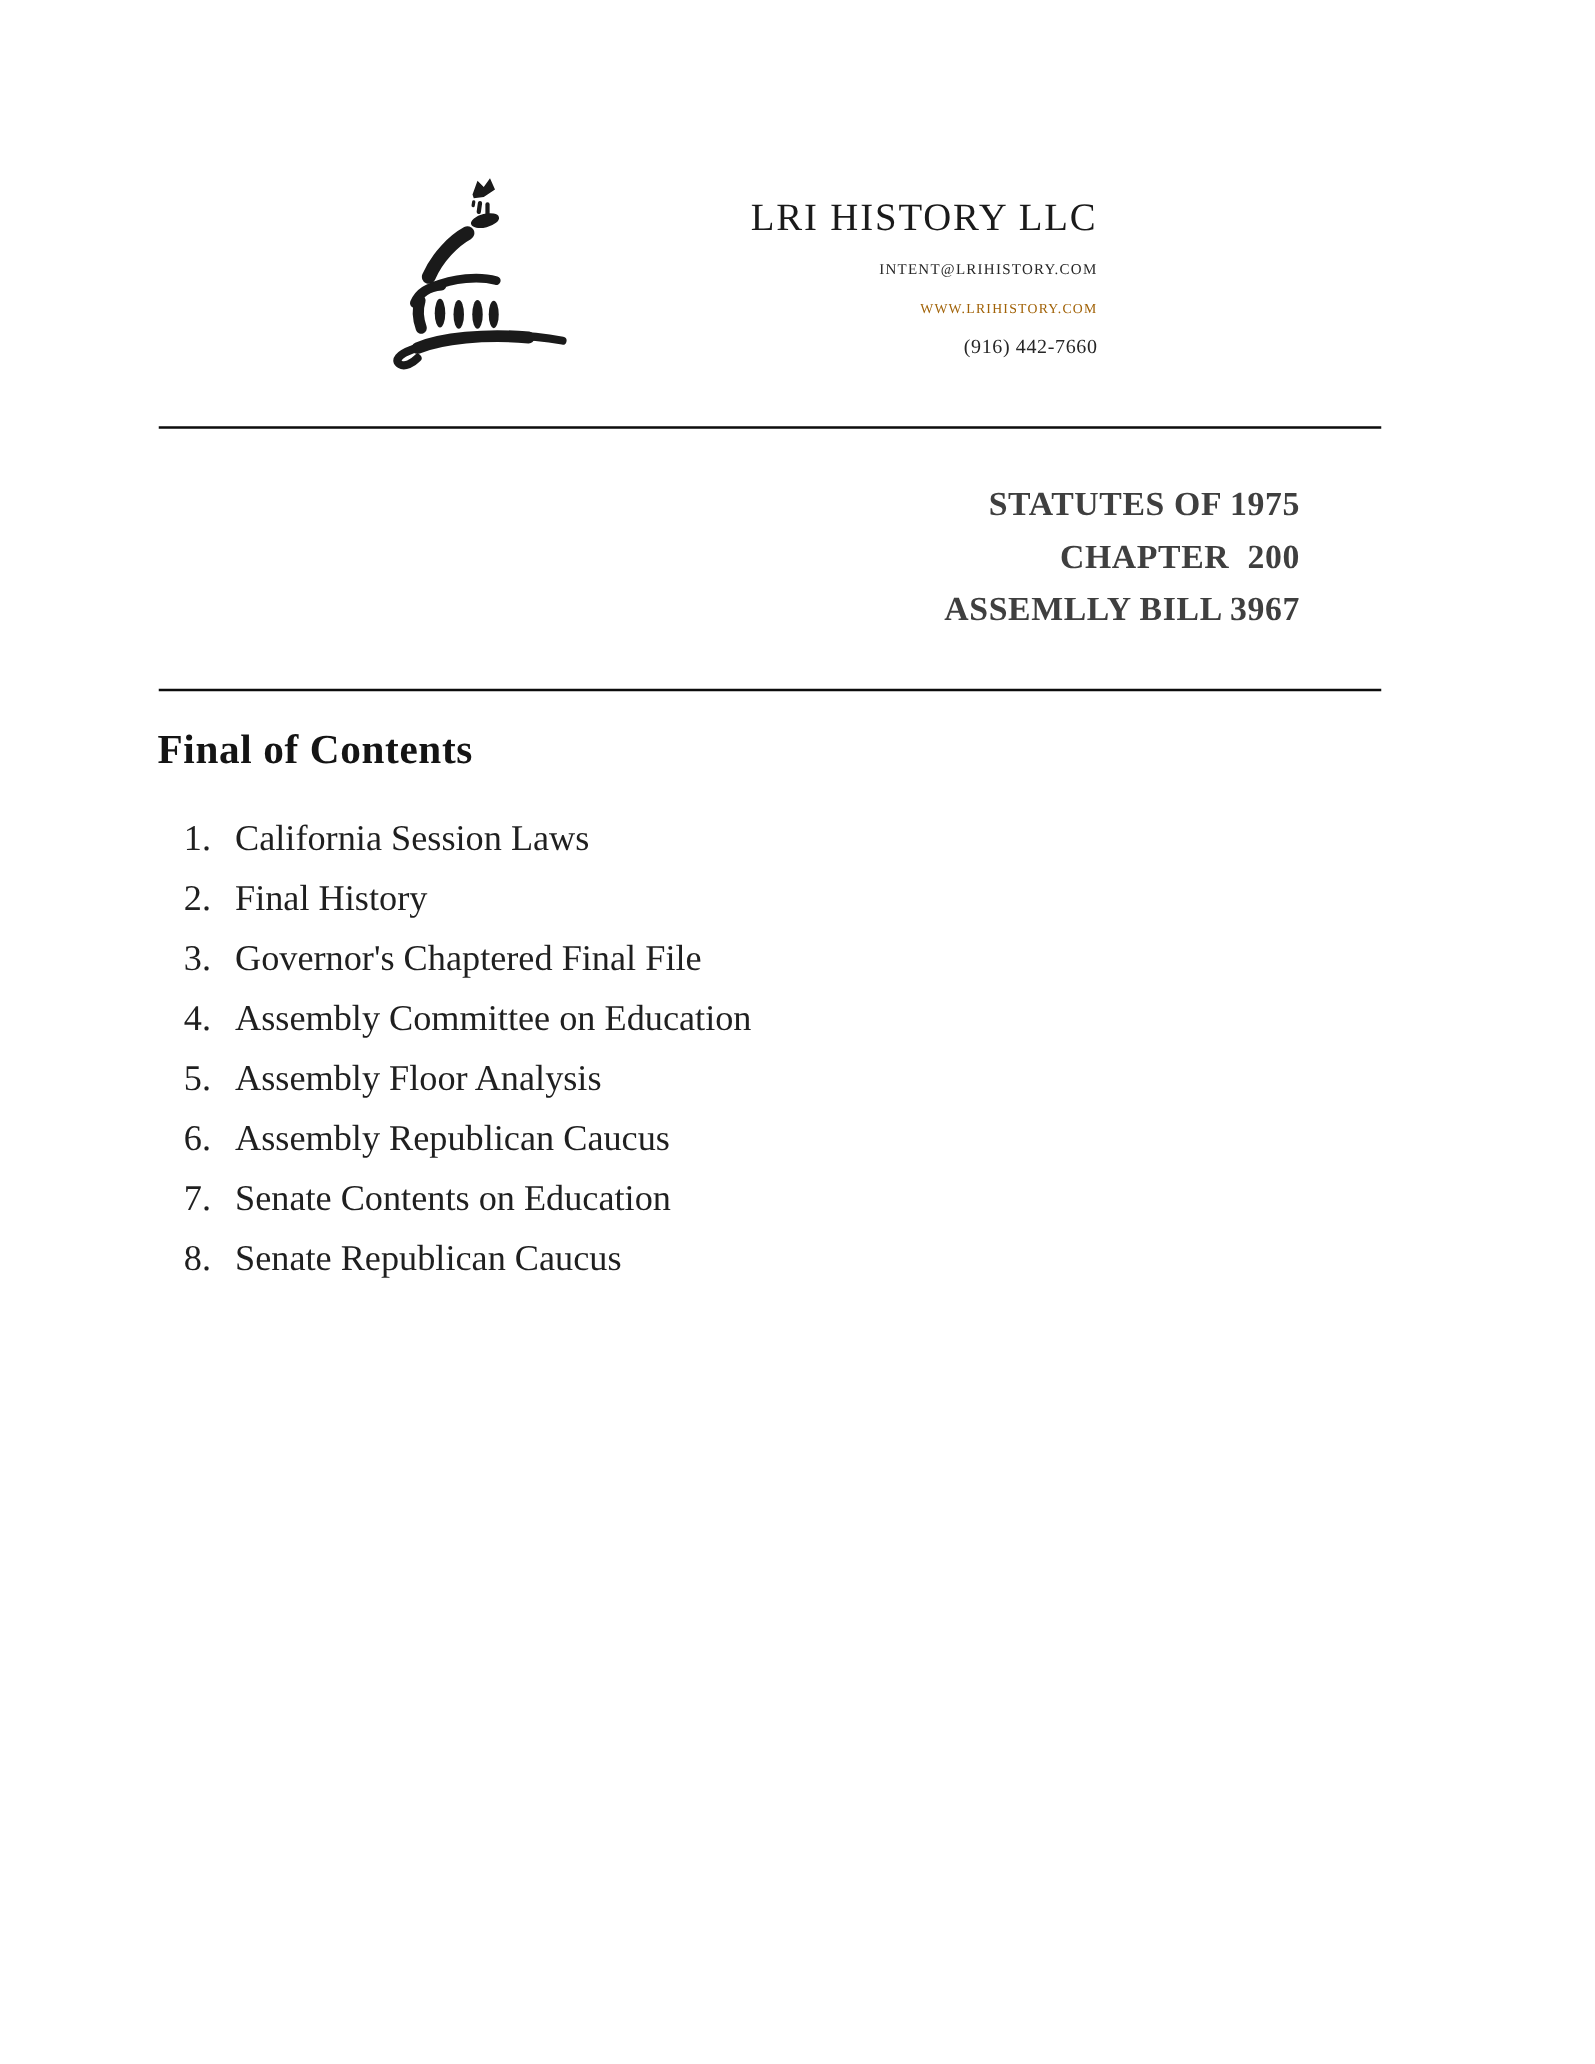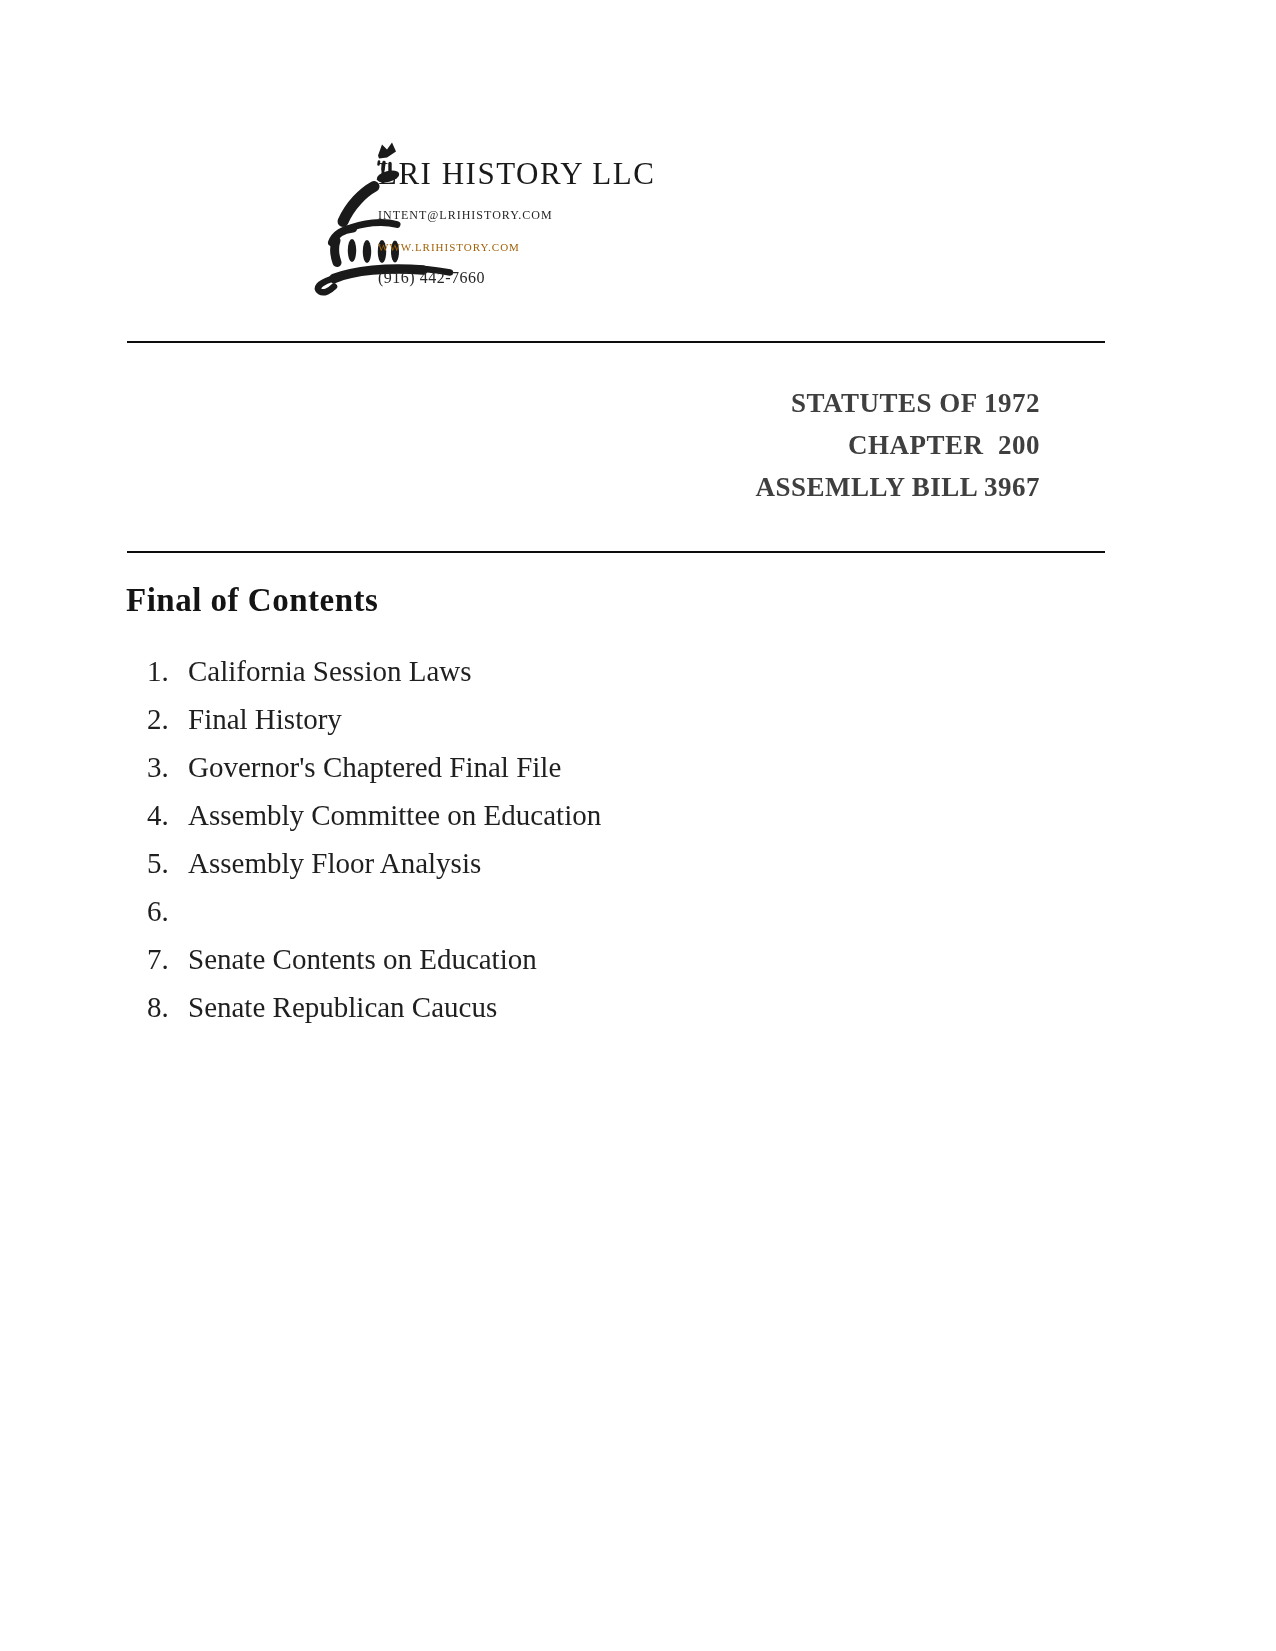--- a/index.html
+++ b/index.html
@@ -22,21 +22,21 @@
     left: 308px;
     top: 138px;
     width: 150px;
     height: 158px;
   }
   .header-text {
     position: absolute;
     left: 378px;
     top: 156px;
     width: 500px;
-    text-align: left;
+    text-align: right;
     color: #1c1c1c;
   }
   .company-name {
     font-size: 31px;
     line-height: 36px;
     letter-spacing: 1.5px;
     color: #1a1a1a;
   }
   .contact-email {
     margin-top: 13px;
@@ -146,21 +146,21 @@
     <div class="company-name">LRI HISTORY LLC</div>
     <div class="contact-email">INTENT@LRIHISTORY.COM</div>
     <div class="contact-web">WWW.LRIHISTORY.COM</div>
     <div class="contact-phone">(916) 442-7660</div>
   </div>
 
   <div class="rule rule-top"></div>
   <div class="rule rule-bottom"></div>
 
   <div class="bill-ref">
-    <div class="bill-ref-line">STATUTES OF 1972</div>
+    <div class="bill-ref-line">STATUTES OF 1975</div>
     <div class="bill-ref-line">CHAPTER  200</div>
     <div class="bill-ref-line">ASSEMLLY BILL 3967</div>
   </div>
 
   <div class="toc-title">Final of Contents</div>
 
   <div class="toc-list">
     <div class="toc-item">
       <span class="toc-num">1.</span>
       <span class="toc-label">California Session Laws</span>
@@ -176,20 +176,21 @@
     <div class="toc-item">
       <span class="toc-num">4.</span>
       <span class="toc-label">Assembly Committee on Education</span>
     </div>
     <div class="toc-item">
       <span class="toc-num">5.</span>
       <span class="toc-label">Assembly Floor Analysis</span>
     </div>
     <div class="toc-item">
       <span class="toc-num">6.</span>
+      <span class="toc-label">Assembly Republican Caucus</span>
     </div>
     <div class="toc-item">
       <span class="toc-num">7.</span>
       <span class="toc-label">Senate Contents on Education</span>
     </div>
     <div class="toc-item">
       <span class="toc-num">8.</span>
       <span class="toc-label">Senate Republican Caucus</span>
     </div>
   </div>

